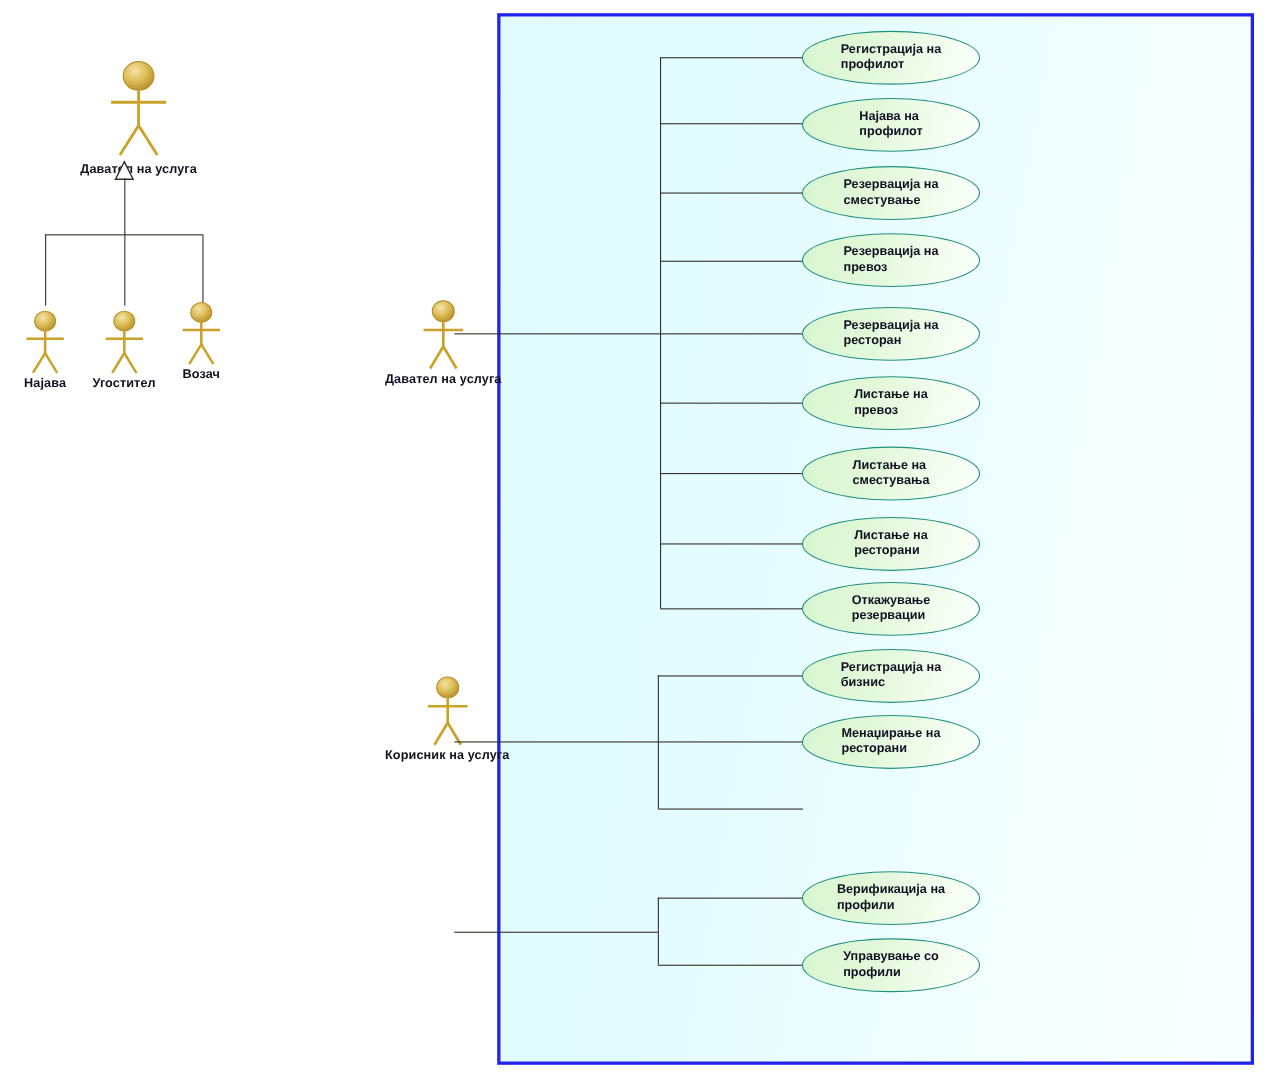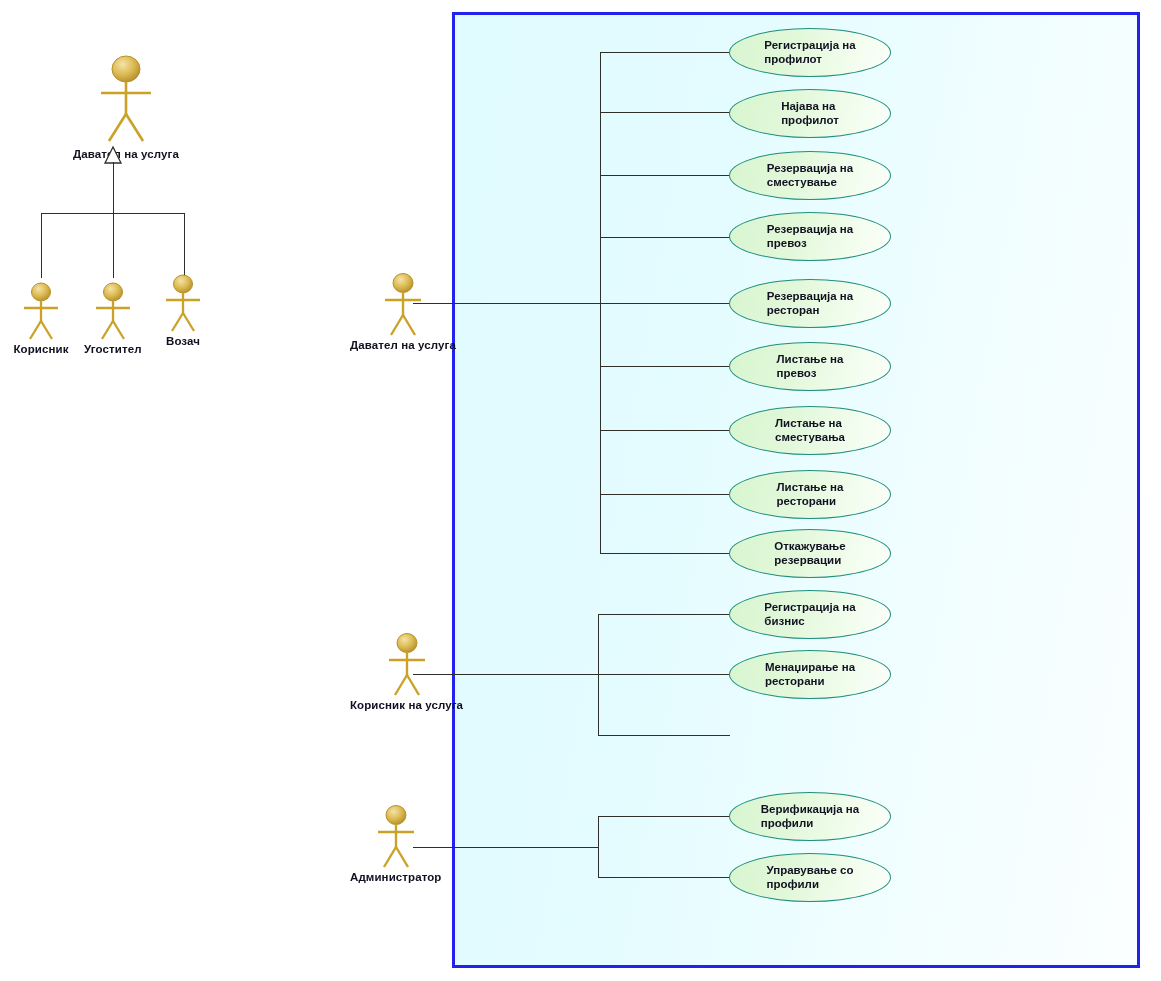--- a/index.html
+++ b/index.html
@@ -130,21 +130,21 @@
           <stop offset="55%" stop-color="#ddbc55"></stop>
           <stop offset="100%" stop-color="#b8912c"></stop>
         </radialGradient>
       </defs>
       <ellipse cx="28" cy="12" rx="9.5" ry="9" fill="url(#headg2)" stroke="#b8912c" stroke-width="1"></ellipse>
       <line x1="28" y1="21" x2="28" y2="42" stroke="#c9a227" stroke-width="2.3"></line>
       <line x1="11" y1="28" x2="45" y2="28" stroke="#c9a227" stroke-width="2.3"></line>
       <line x1="28" y1="41" x2="17" y2="59" stroke="#c9a227" stroke-width="2.3"></line>
       <line x1="28" y1="41" x2="39" y2="59" stroke="#c9a227" stroke-width="2.3"></line>
     </svg>
-    <div class="actor-label">Корисник</div>
+    <div class="actor-label">Најава</div>
   </div>
 
   <div class="actor" style="left:84px; top:280px;">
     <svg width="56" height="62" viewBox="0 0 56 62">
       <ellipse cx="28" cy="12" rx="9.5" ry="9" fill="url(#headg2)" stroke="#b8912c" stroke-width="1"></ellipse>
       <line x1="28" y1="21" x2="28" y2="42" stroke="#c9a227" stroke-width="2.3"></line>
       <line x1="11" y1="28" x2="45" y2="28" stroke="#c9a227" stroke-width="2.3"></line>
       <line x1="28" y1="41" x2="17" y2="59" stroke="#c9a227" stroke-width="2.3"></line>
       <line x1="28" y1="41" x2="39" y2="59" stroke="#c9a227" stroke-width="2.3"></line>
     </svg>
@@ -217,21 +217,21 @@
   </div>
   <div class="usecase" style="left:729px; top:470px;">
     <div class="uc-label">Листање на
 ресторани</div>
   </div>
   <div class="usecase" style="left:729px; top:529px;">
     <div class="uc-label">Откажување
 резервации</div>
   </div>
 
-  <div class="actor" style="left:350px; top:630px;">
+  <div class="actor" style="left:350px; top:612px;">
     <svg width="62" height="68" viewBox="0 0 62 68">
       <ellipse cx="31" cy="13" rx="10" ry="9.5" fill="url(#headg2)" stroke="#b8912c" stroke-width="1"></ellipse>
       <line x1="31" y1="22" x2="31" y2="46" stroke="#c9a227" stroke-width="2.4"></line>
       <line x1="13" y1="30" x2="49" y2="30" stroke="#c9a227" stroke-width="2.4"></line>
       <line x1="31" y1="45" x2="19" y2="65" stroke="#c9a227" stroke-width="2.4"></line>
       <line x1="31" y1="45" x2="43" y2="65" stroke="#c9a227" stroke-width="2.4"></line>
     </svg>
     <div class="actor-label">Корисник на услуга</div>
   </div>
 
@@ -244,30 +244,20 @@
 
   <div class="usecase" style="left:729px; top:590px;">
     <div class="uc-label">Регистрација на
 бизнис</div>
   </div>
   <div class="usecase" style="left:729px; top:650px;">
     <div class="uc-label">Менаџирање на
 ресторани</div>
   </div>
 
-  <div class="actor" style="left:350px; top:802px;">
-    <svg width="62" height="68" viewBox="0 0 62 68">
-      <ellipse cx="31" cy="13" rx="10" ry="9.5" fill="url(#headg2)" stroke="#b8912c" stroke-width="1"></ellipse>
-      <line x1="31" y1="22" x2="31" y2="46" stroke="#c9a227" stroke-width="2.4"></line>
-      <line x1="13" y1="30" x2="49" y2="30" stroke="#c9a227" stroke-width="2.4"></line>
-      <line x1="31" y1="45" x2="19" y2="65" stroke="#c9a227" stroke-width="2.4"></line>
-      <line x1="31" y1="45" x2="43" y2="65" stroke="#c9a227" stroke-width="2.4"></line>
-    </svg>
-    <div class="actor-label">Администратор</div>
-  </div>
 
   <div class="line-h" style="left:413px; top:847px; width:185px;"></div>
   <div class="line-v" style="left:598px; top:816px; height:61px;"></div>
 
   <div class="line-h" style="left:598px; top:816px; width:132px;"></div>
   <div class="line-h" style="left:598px; top:877px; width:132px;"></div>
 
   <div class="usecase" style="left:729px; top:792px;">
     <div class="uc-label">Верификација на
 профили</div>

